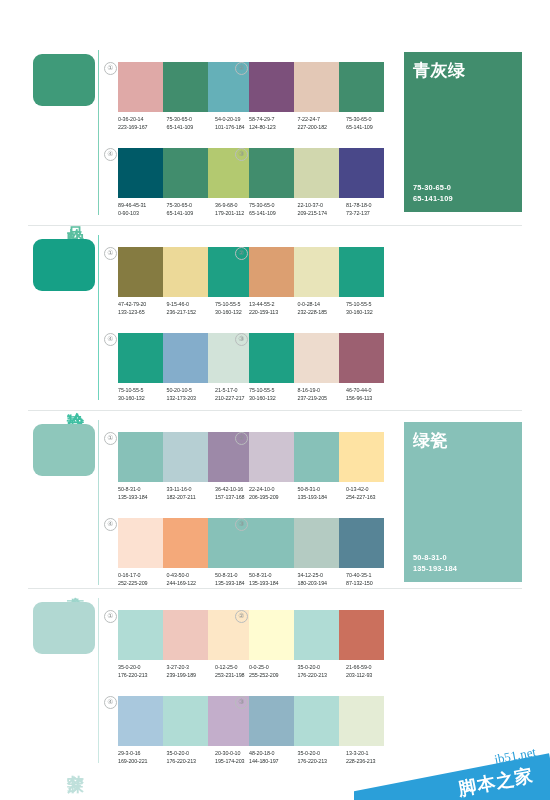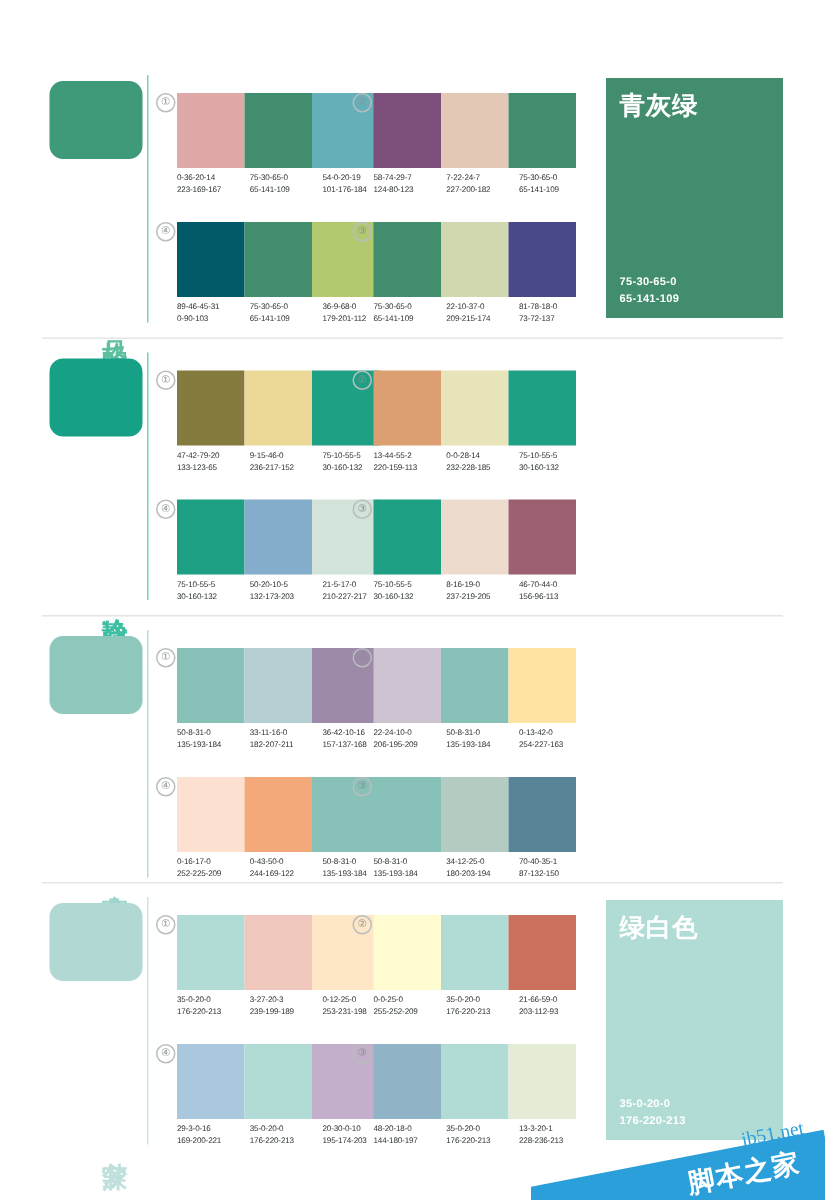--- a/index.html
+++ b/index.html
@@ -473,20 +473,27 @@
             <div class="codecol">
               <div>34-12-25-0</div>
               <div>180-203-194</div>
             </div>
             <div class="codecol">
               <div>70-40-35-1</div>
               <div>87-132-150</div>
             </div>
           </div>
         </div>
+        <div class="namepanel" style="top: 12px; background: rgb(135, 193, 184);">
+          <div class="cname">绿瓷</div>
+          <div class="cvals">
+            <div>50-8-31-0</div>
+            <div>135-193-184</div>
+          </div>
+        </div>
       </div>
       <div class="section" style="top: 588px;">
         <div class="sep"></div>
         <div class="accent-chip" style="background: rgb(177, 216, 210);"></div>
         <div class="vrule" style="background: rgb(203, 231, 226);"></div>
         <div class="vlabel" style="color: rgb(191, 224, 219);">梦寐</div>
         <div class="palette" style="left: 118px; top: 22px;">
           <div class="pal-num">①</div>
           <div class="swatches">
             <div class="sw" style="background: rgb(176, 220, 213);"></div>
@@ -567,27 +574,20 @@
             <div class="codecol">
               <div>35-0-20-0</div>
               <div>176-220-213</div>
             </div>
             <div class="codecol">
               <div>13-3-20-1</div>
               <div>228-236-213</div>
             </div>
           </div>
         </div>
-        <div class="namepanel" style="top: 12px; background: rgb(176, 220, 213);">
-          <div class="cname">绿白色</div>
-          <div class="cvals">
-            <div>35-0-20-0</div>
-            <div>176-220-213</div>
-          </div>
-        </div>
       </div>
     </div>
 
   <div id="watermark">
     <div id="wm-band"></div>
   </div>
   <div id="wm-url">jb51.net</div>
   <div id="wm-text">脚本之家</div>
 </div>
 

